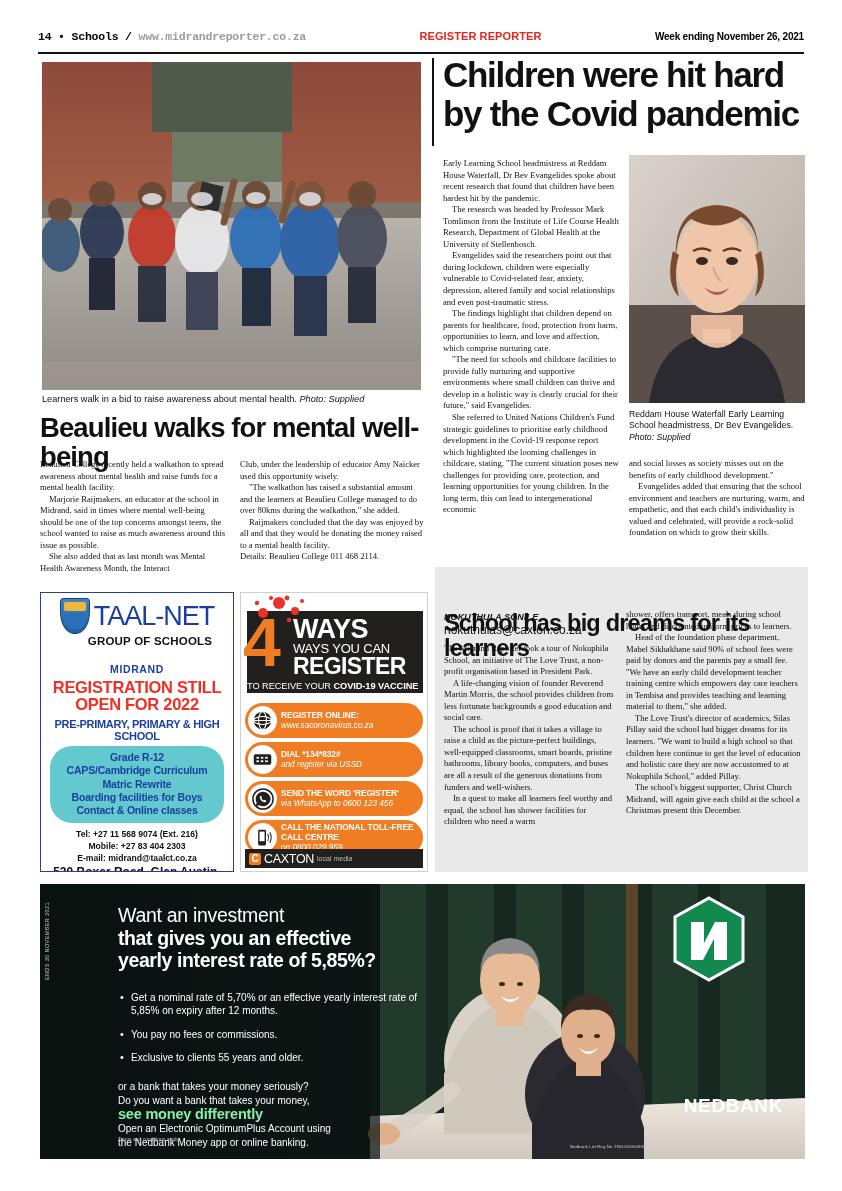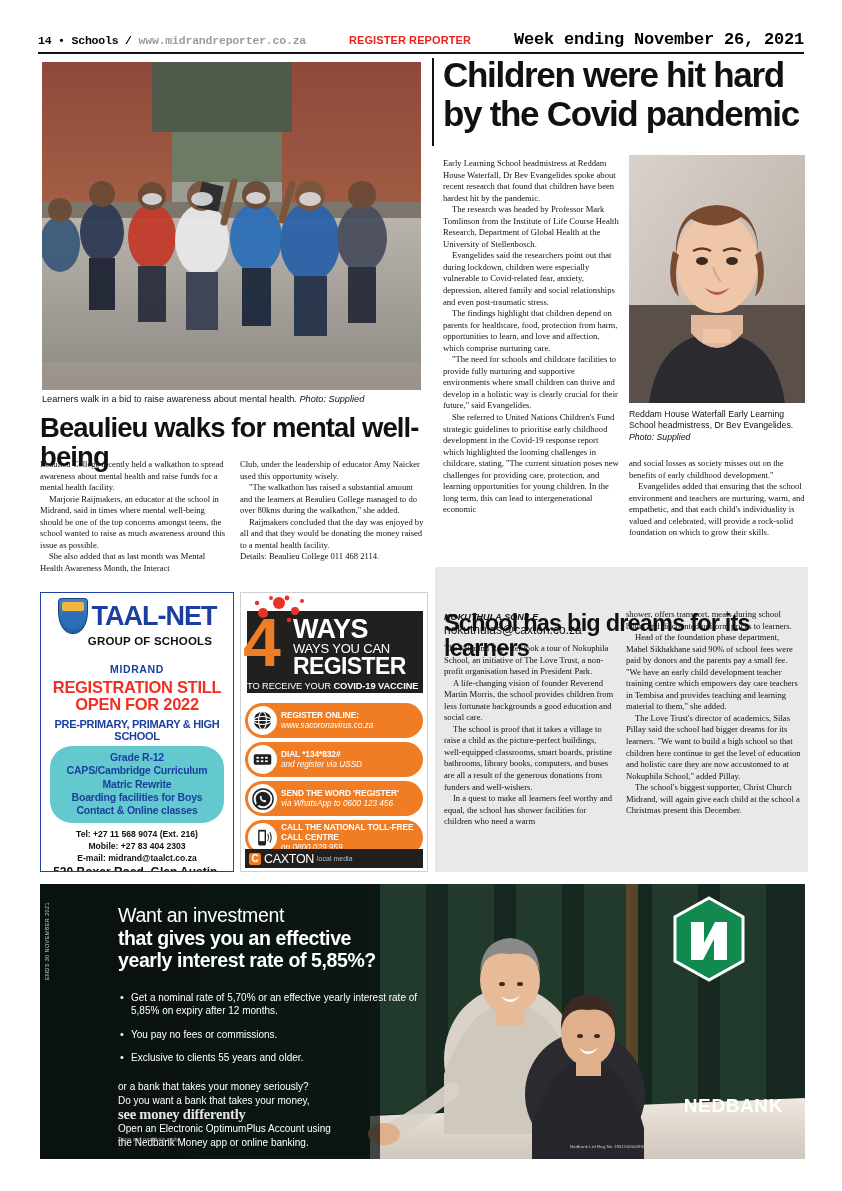--- a/index.html
+++ b/index.html
@@ -13,21 +13,21 @@
   .page { position: absolute; inset: 0; }
 
   
   .masthead {
     position: absolute; left: 38px; top: 30px; width: 766px; height: 22px;
     display: flex; align-items: baseline; justify-content: space-between;
   }
   .mast-left { font-family: Liberation Mono, monospace; font-size: 11.5px; font-weight: bold; color: #000; letter-spacing: -0.2px; }
   .mast-left .url { color: #9b9b9b; font-weight: bold; }
   .mast-center { font-family: "Liberation Sans", sans-serif; font-size: 11px; font-weight: bold; color: #e8241c; letter-spacing: 0.1px; }
-  .mast-right { font-family: Liberation Mono, monospace; font-size: 17px; font-weight: bold; color: #000; letter-spacing: -0.2px; }
+  .mast-right { font-family: Liberation Sans, sans-serif; font-size: 10px; font-weight: bold; color: #000; letter-spacing: -0.2px; }
   .mast-rule { position: absolute; left: 38px; top: 52px; width: 766px; height: 2px; background: #111; }
 
   
   .photo-main {
     position: absolute; left: 42px; top: 62px; width: 379px; height: 328px;
     overflow: hidden; background: #8c8f86;
   }
   .photo-cap {
     position: absolute; left: 42px; top: 394px; width: 379px;
     font-family: "Liberation Sans", sans-serif; font-size: 9.2px; color: #111; line-height: 1.25;
@@ -88,21 +88,21 @@
   }
   .taal-shield::before {
     content: ""; position: absolute; left: 3px; top: 3px; right: 3px; height: 9px;
     background: #f3b63c; border-radius: 2px;
   }
   .taal-shield::after {
     content: ""; position: absolute; left: 3px; top: 14px; right: 3px; bottom: 4px;
     background: #2b6fb8; border-radius: 2px 2px 10px 10px;
   }
   .taal-word {
-    font-family: "Liberation Sans", sans-serif; font-weight: bold;
+    font-family: "Liberation Sans", sans-serif; font-weight: normal;
     font-size: 27px; color: #1b3fa0; letter-spacing: -1px; line-height: 1;
   }
   .taal-sub1 { font-family: "Liberation Sans", sans-serif; font-weight: bold; font-size: 11.5px; color: #111; letter-spacing: 0.2px; margin-top: 1px; padding-left: 26px; }
   .taal-sub2 { font-family: "Liberation Sans", sans-serif; font-weight: bold; font-size: 10.5px; color: #1b3fa0; letter-spacing: 0.6px; margin-top: 16px; }
   .taal-reg {
     font-family: "Liberation Sans", sans-serif; font-weight: bold; font-size: 16.5px;
     color: #ef3124; letter-spacing: -0.3px; line-height: 1.05; text-align: center; margin-top: 4px;
   }
   .taal-levels {
     font-family: "Liberation Sans", sans-serif; font-weight: bold; font-size: 11px;
@@ -214,22 +214,22 @@
   .ned-bullets { margin-top: 19px; }
   .ned-bullets li {
     list-style: none; position: relative; padding-left: 13px; margin-bottom: 10px;
     font-family: "Liberation Sans", sans-serif; font-size: 10px; color: #fff; line-height: 1.34;
   }
   .ned-bullets li::before { content: "•"; position: absolute; left: 2px; top: -1px; color: #fff; font-size: 11px; }
   .ned-q { margin-top: 16px; font-family: "Liberation Sans", sans-serif; font-size: 10px; color: #fff; line-height: 1.34; }
   .ned-open { margin-top: 15px; font-family: "Liberation Sans", sans-serif; font-size: 10px; color: #fff; line-height: 1.34; }
   .ned-tag {
     position: absolute; left: 78px; top: 222px;
-    font-family: Liberation Serif, serif; font-weight: bold; font-size: 14.5px;
-    color: #e5e5e5; letter-spacing: -0.2px;
+    font-family: Liberation Sans, sans-serif; font-weight: bold; font-size: 14.5px;
+    color: #86efac; letter-spacing: -0.2px;
   }
   .ned-terms {
     position: absolute; left: 78px; top: 252px;
     font-family: "Liberation Sans", sans-serif; font-size: 5px; color: #bdbdbd;
   }
   .ned-legal {
     position: absolute; right: 12px; bottom: 10px;
     font-family: "Liberation Sans", sans-serif; font-size: 4.4px; color: #cfcfcf; letter-spacing: 0.1px;
   }
   .ned-logo { position: absolute; right: 58px; top: 12px; width: 76px; height: 86px; }

